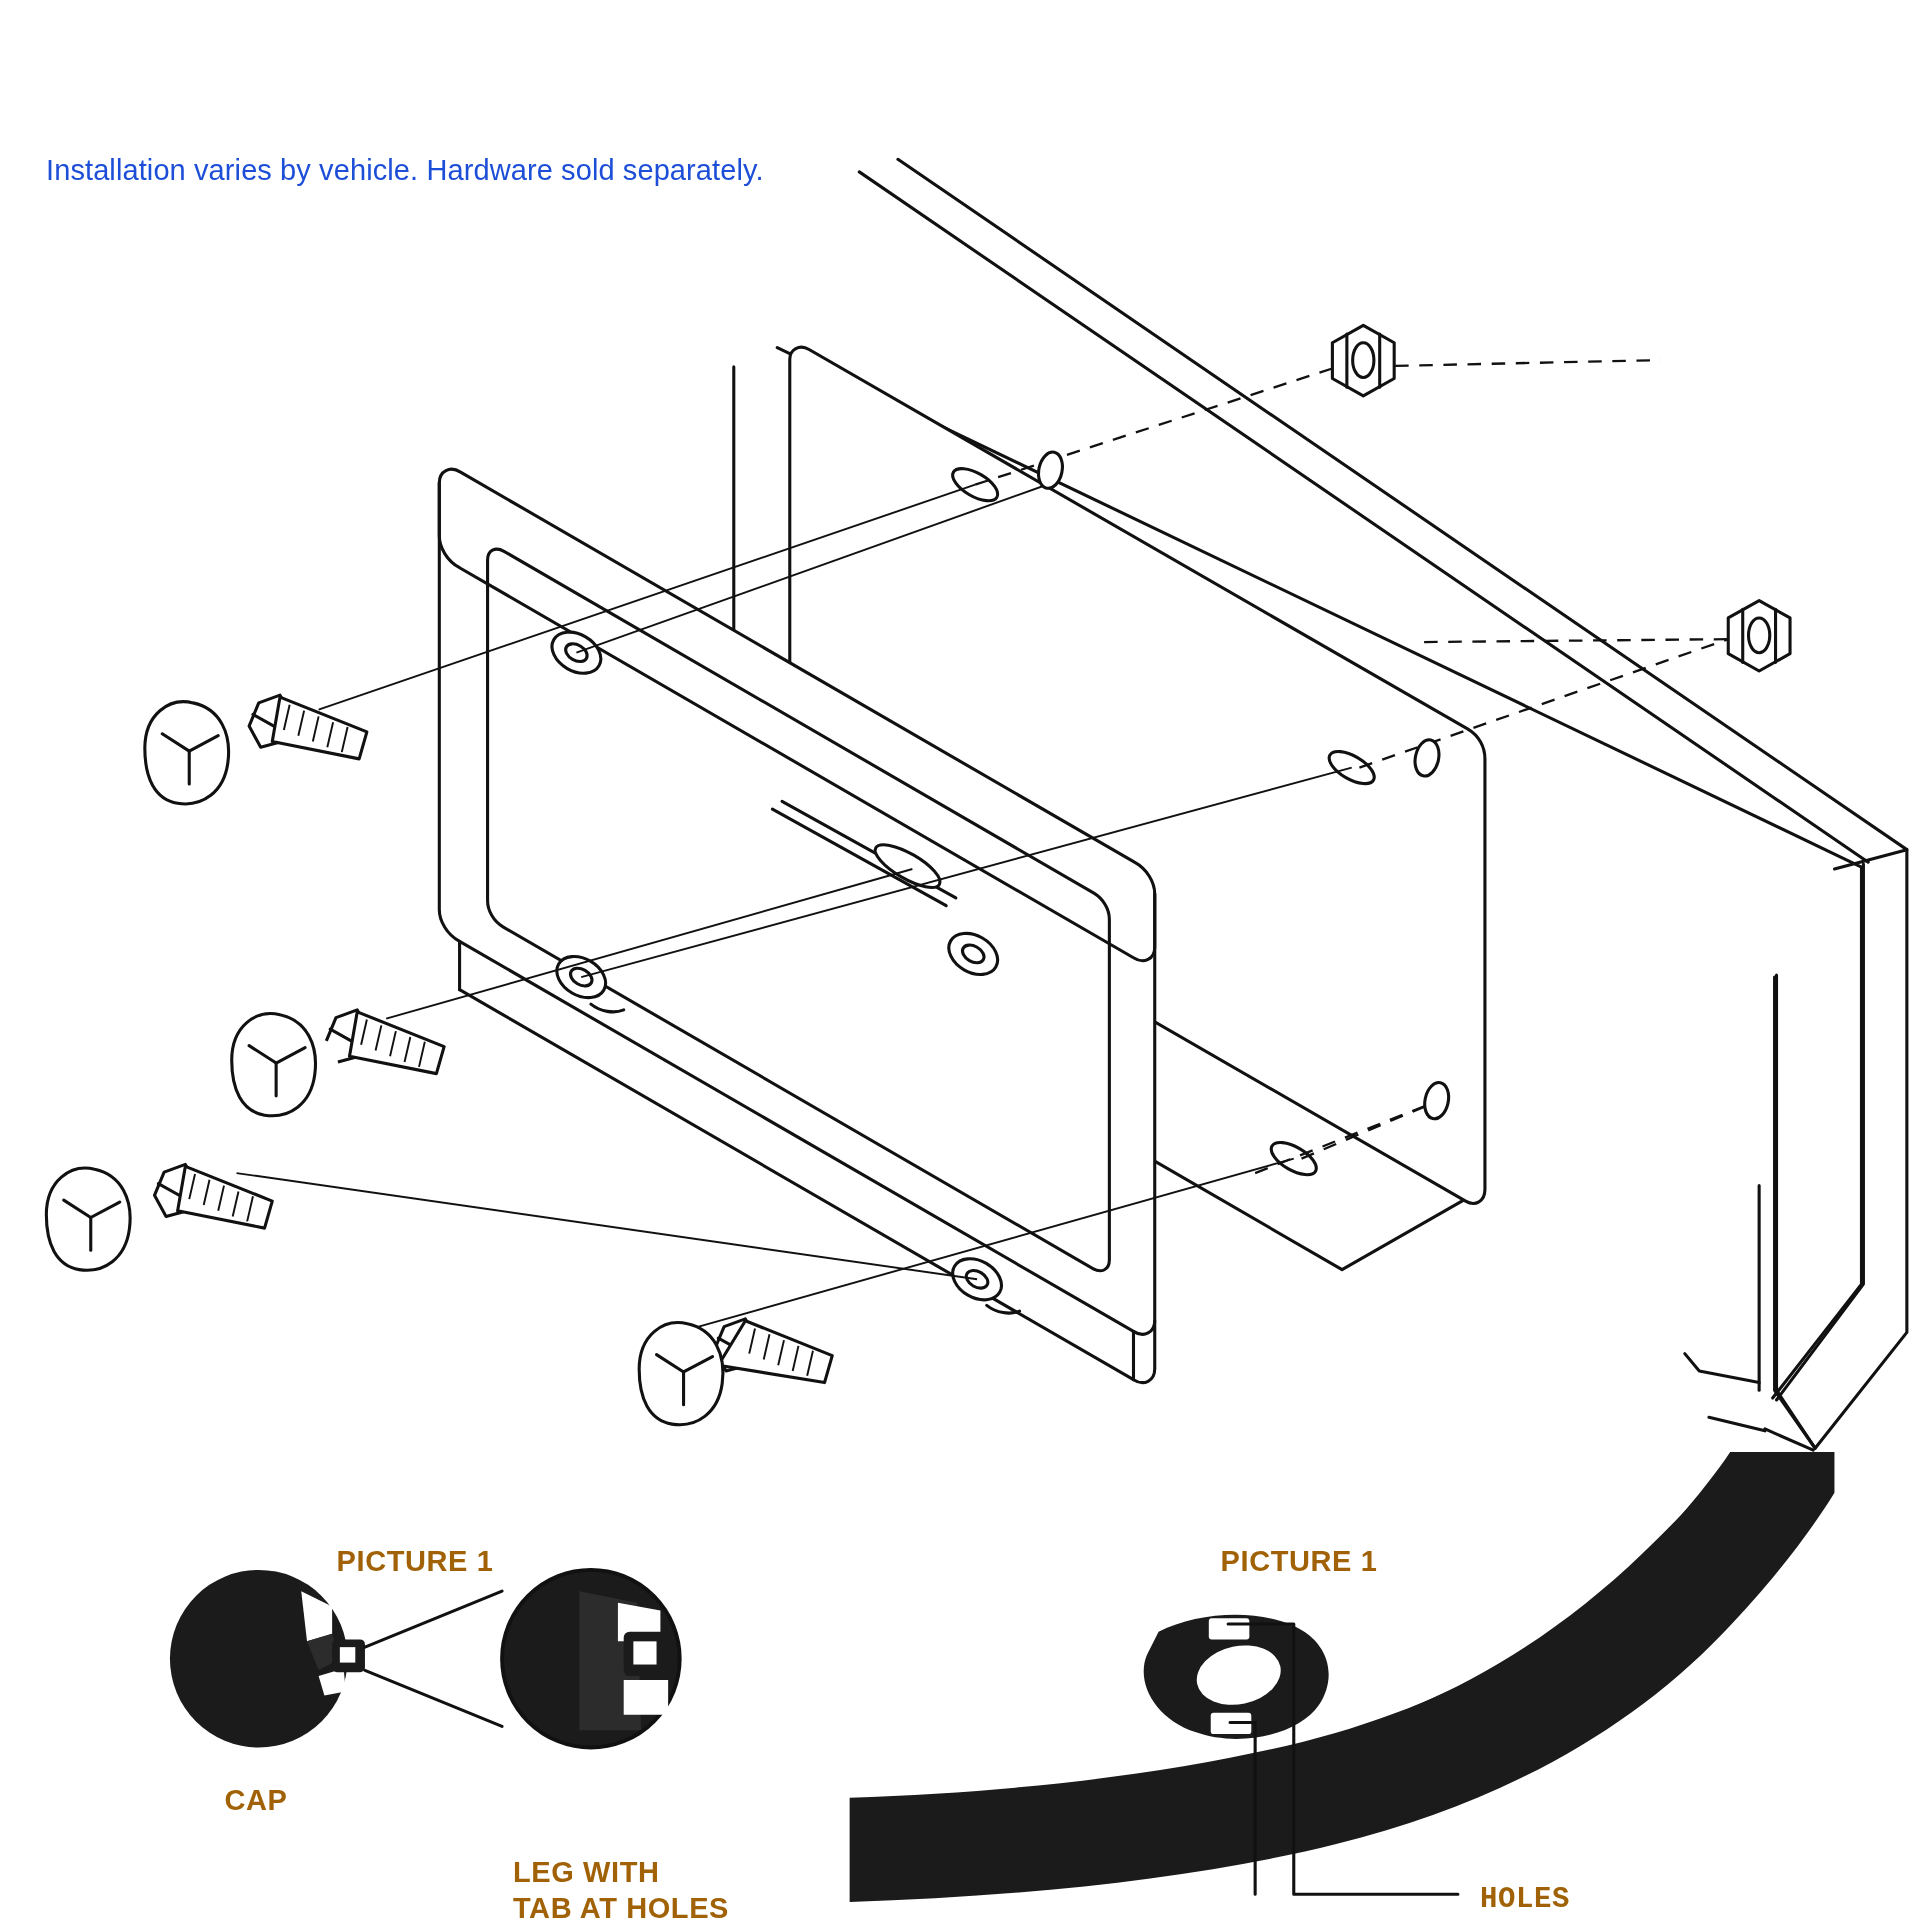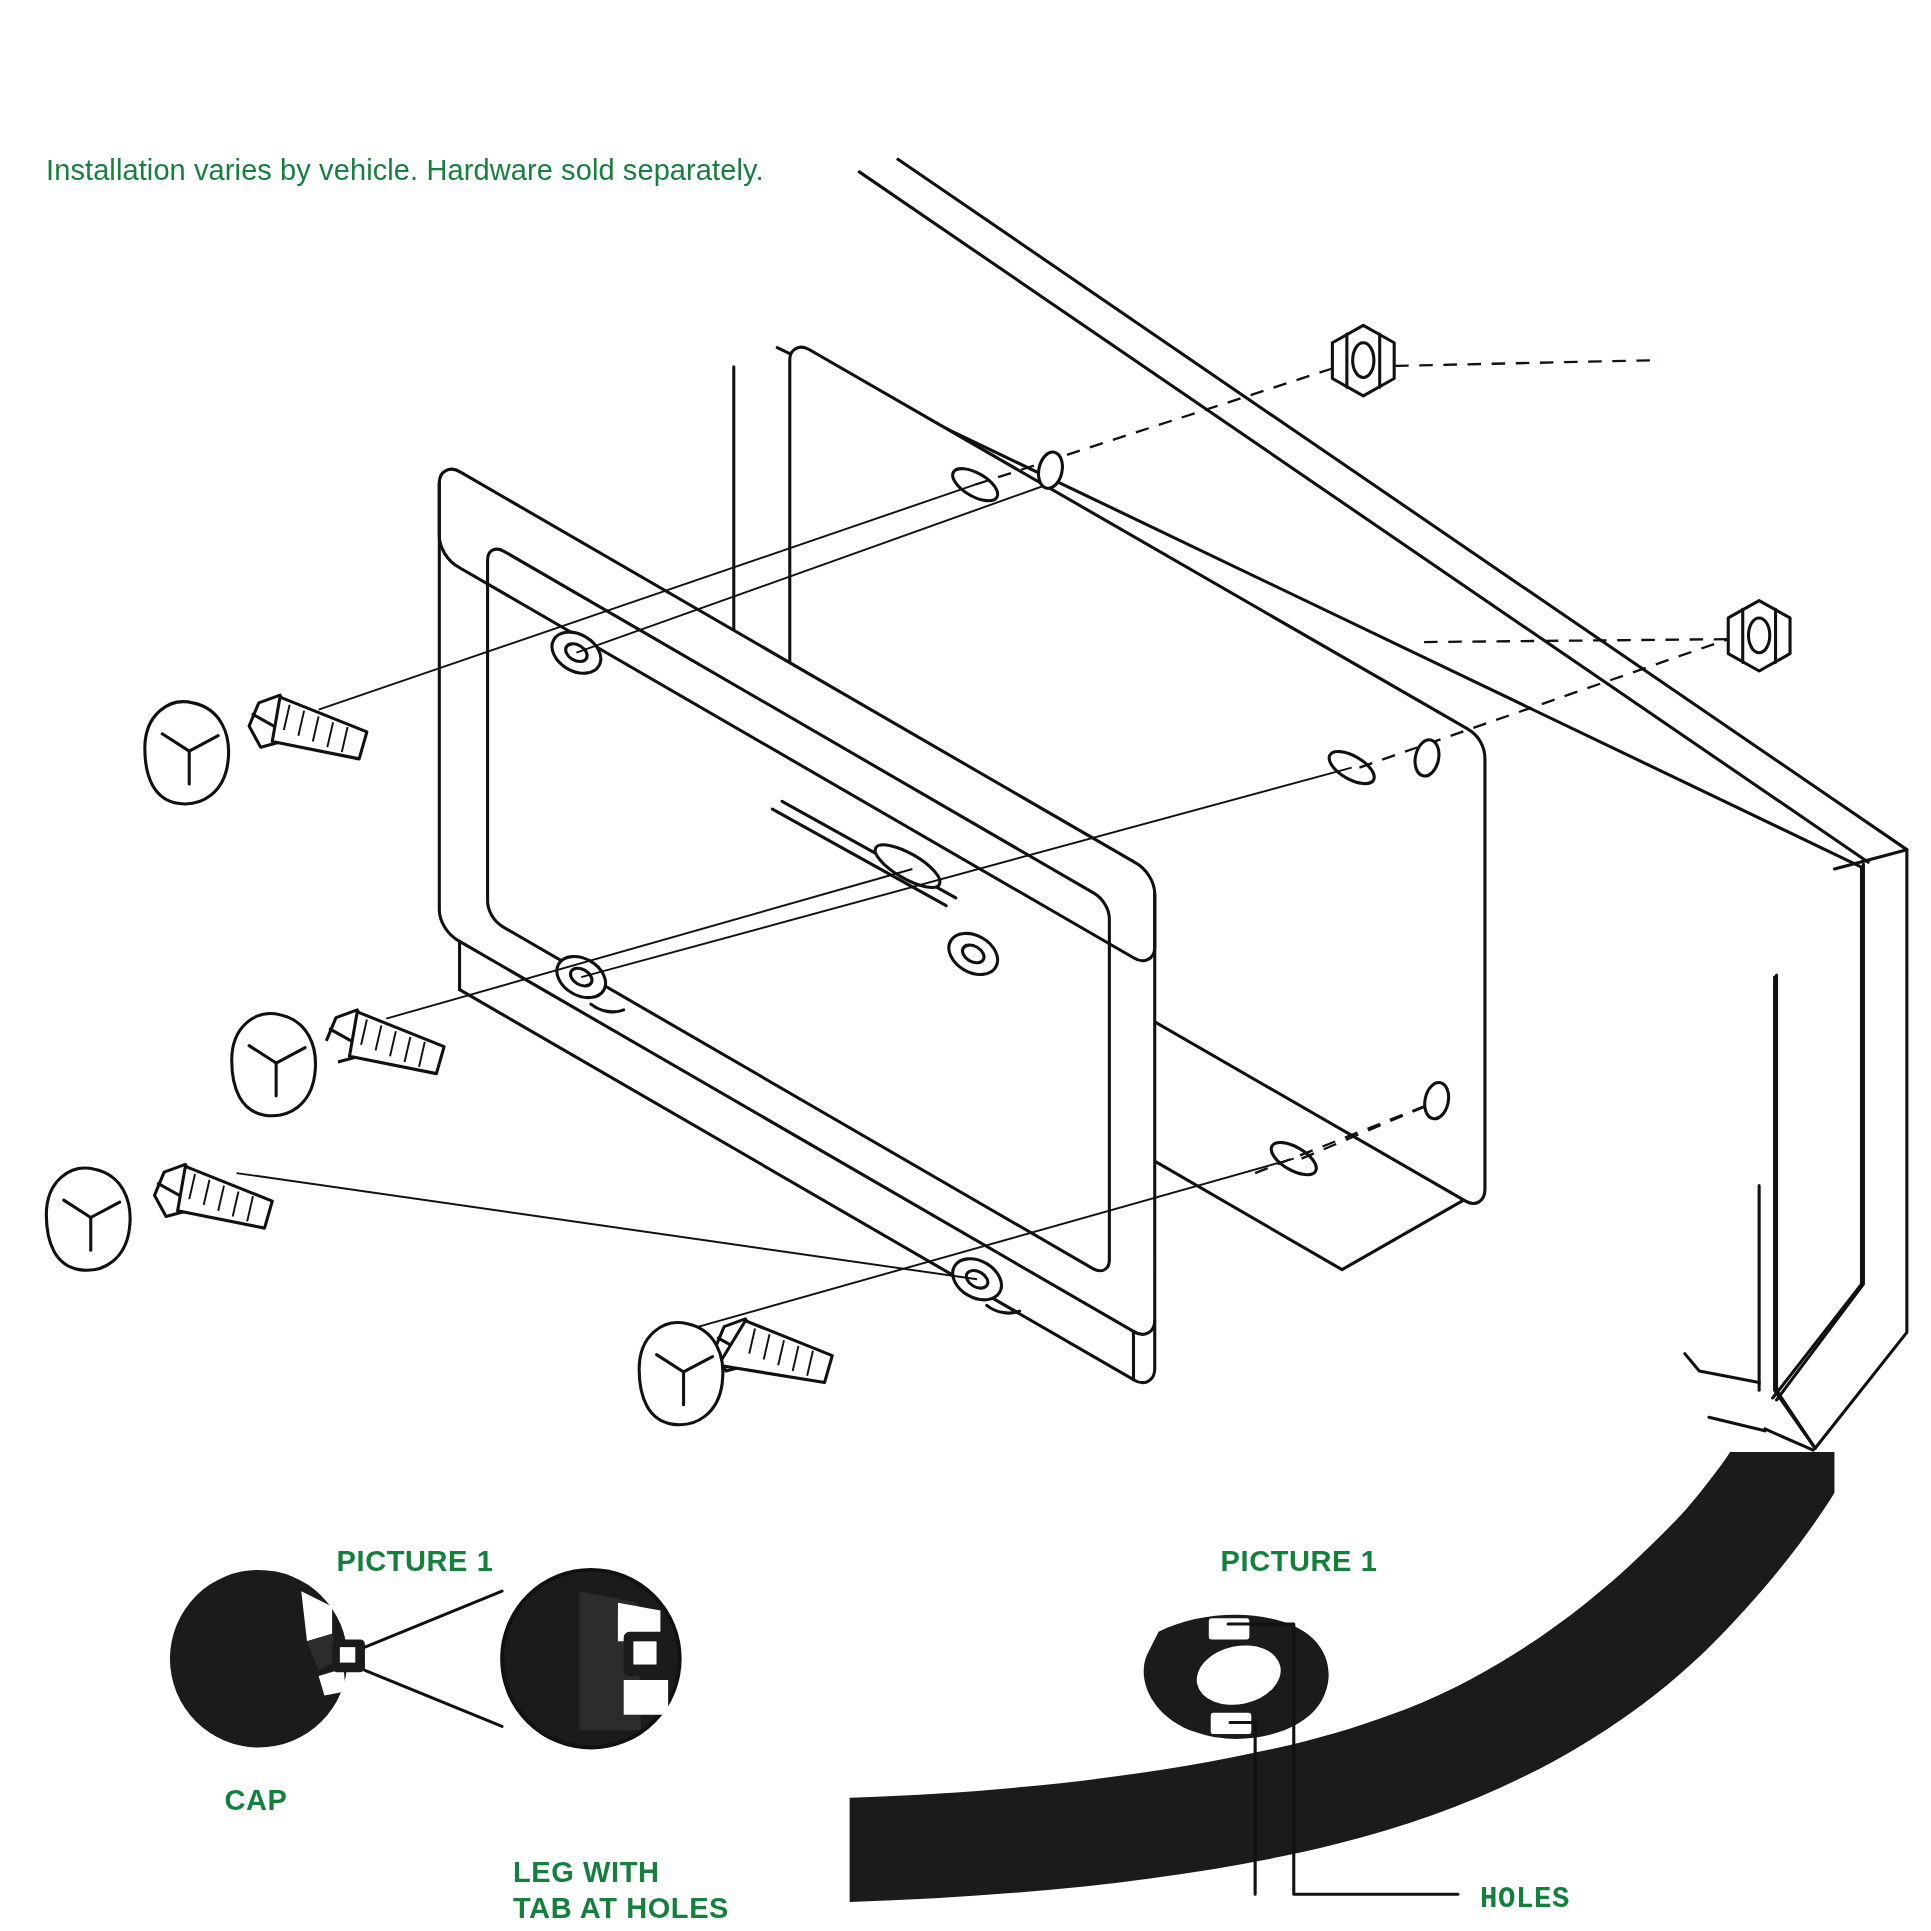--- a/index.html
+++ b/index.html
@@ -20,29 +20,29 @@
     left: 0; top: 0;
     width: 1931px;
     height: 1931px;
   }
   .note-text {
     position: absolute;
     left: 46px;
     top: 154px;
     font-size: 29px;
     letter-spacing: 0.1px;
-    color: #15803d;
+    color: #1d4ed8;
     white-space: nowrap;
   }
   .cap-label {
     position: absolute;
     font-weight: bold;
     font-size: 29px;
     letter-spacing: 0.6px;
-    color: #15803d;
+    color: #a16207;
     text-align: center;
     white-space: nowrap;
   }
   #picture1-title { left: 415px; top: 1545px; transform: translateX(-50%); }
   #picture2-title { left: 1299px; top: 1545px; transform: translateX(-50%); }
   #cap-caption    { left: 256px; top: 1784px; transform: translateX(-50%); }
   #leg-caption    { left: 621px; top: 1854px; transform: translateX(-50%); line-height: 1.25; text-align: left; }
   #holes-caption  { left: 1480px; top: 1883px; font-family: Liberation Mono, monospace; }
   svg { display: block; }
   .ln { fill: none; stroke: #111111; stroke-width: 3.2; stroke-linejoin: round; stroke-linecap: round; }

